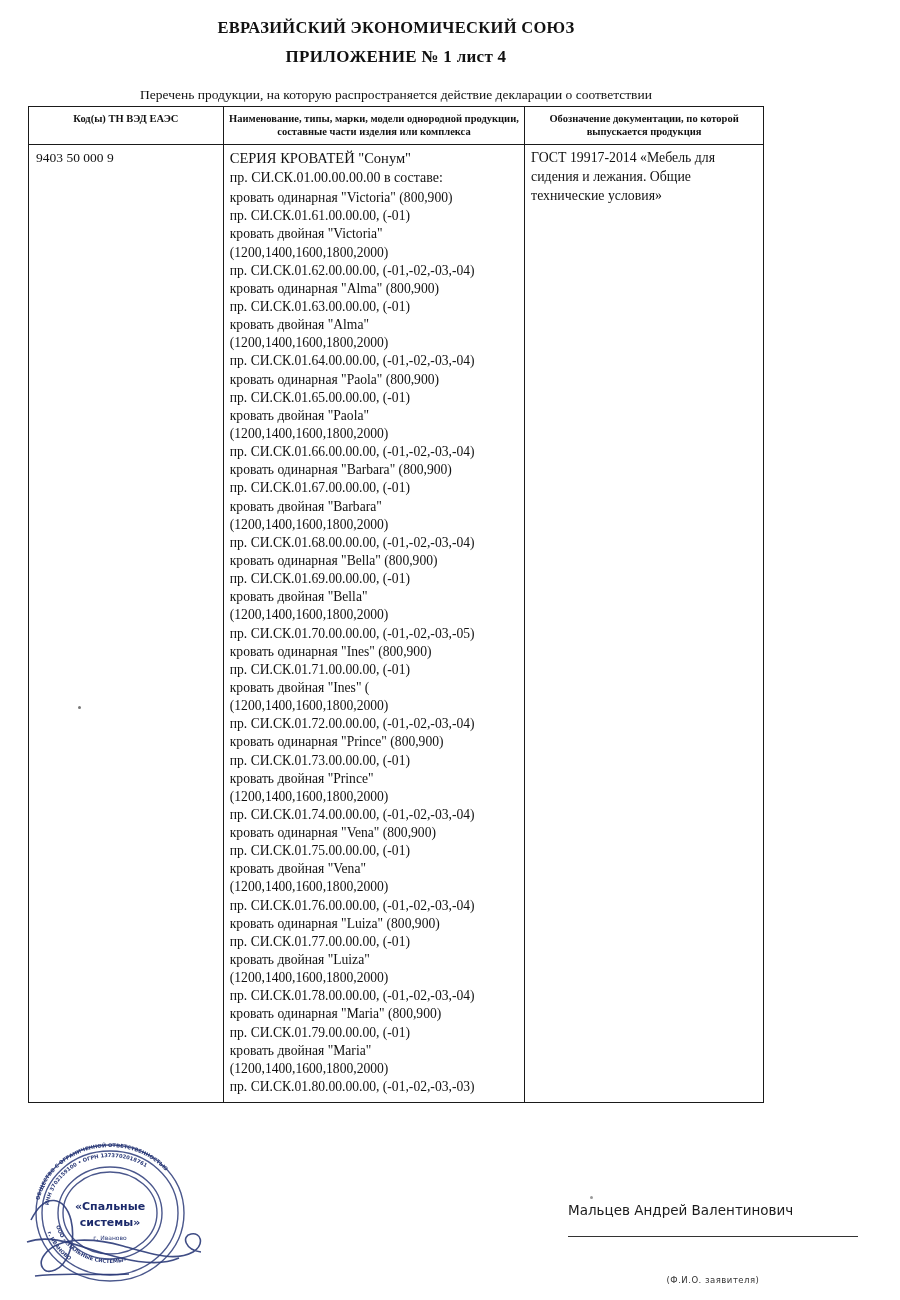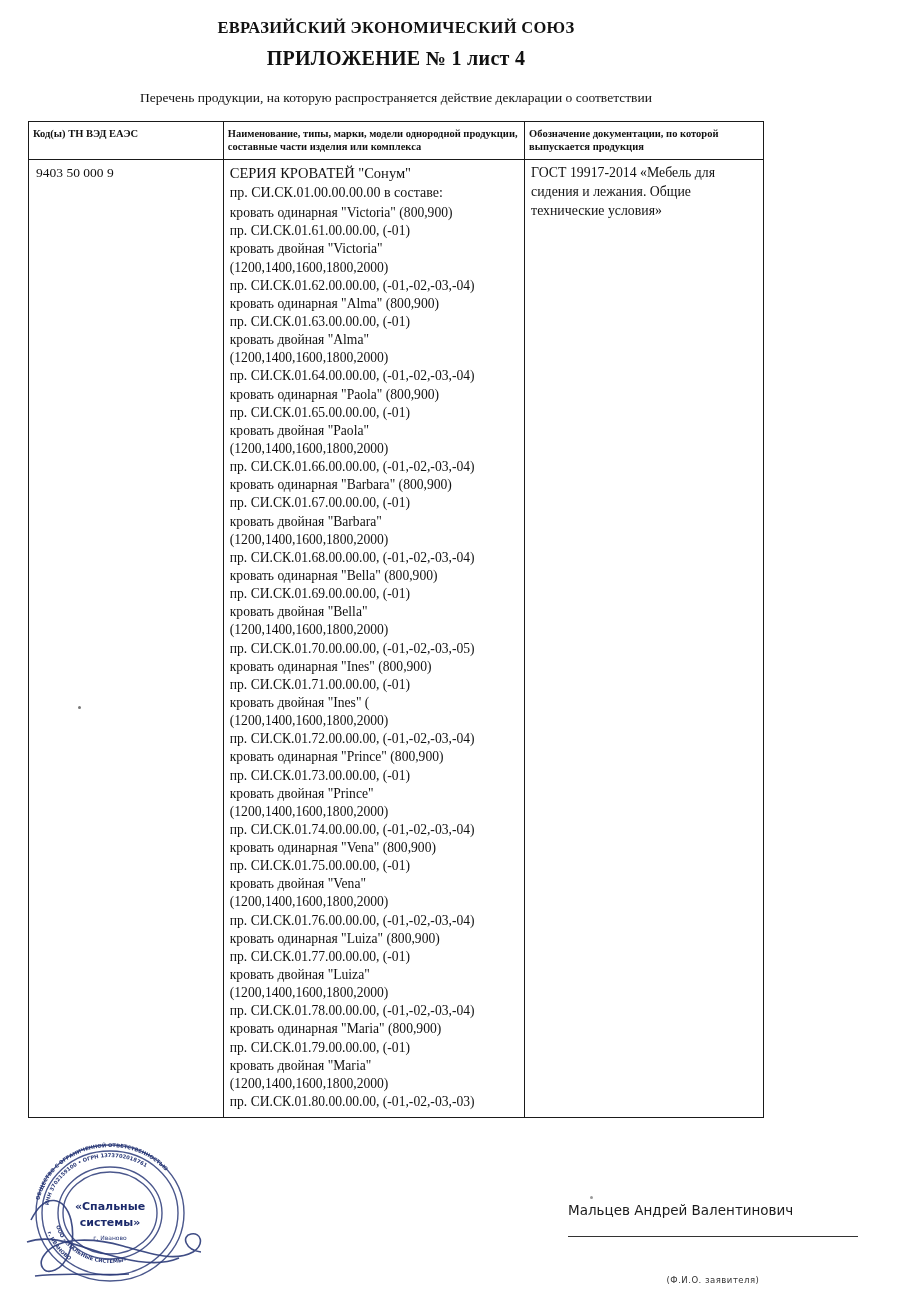--- a/index.html
+++ b/index.html
@@ -22,41 +22,41 @@
     box-sizing: border-box;
     padding: 10px 28px 0 28px;
     border-radius: 16px;
   }
   .hdr {
     text-align: center;
     font-weight: bold;
     letter-spacing: 0.3px;
   }
   .hdr-1 { font-size: 16.5px; margin-top: 8px; }
-  .hdr-2 { font-size: 20px; margin-top: 9px; }
+  .hdr-2 { font-size: 17px; margin-top: 9px; }
   .hdr-3 { font-size: 15.5px; margin-top: 9px; }
   .subtitle {
     text-align: center;
     font-size: 13.5px;
     margin-top: 20px;
-    margin-bottom: 15px;
+    margin-bottom: 3px;
   }
   table.ptable {
     width: 100%;
     border-collapse: collapse;
     table-layout: fixed;
   }
   table.ptable th, table.ptable td {
     border: 1px solid #1a1a1a;
     vertical-align: top;
   }
   table.ptable th {
     font-size: 10.5px;
     font-weight: bold;
-    text-align: left;
+    text-align: center;
     padding: 5px 4px 6px 4px;
     line-height: 1.25;
   }
   col.c1 { width: 26.5%; }
   col.c2 { width: 41%; }
   col.c3 { width: 32.5%; }
   td.cell {
     padding: 4px 6px 6px 6px;
     font-size: 13.5px;
     line-height: 1.33;

